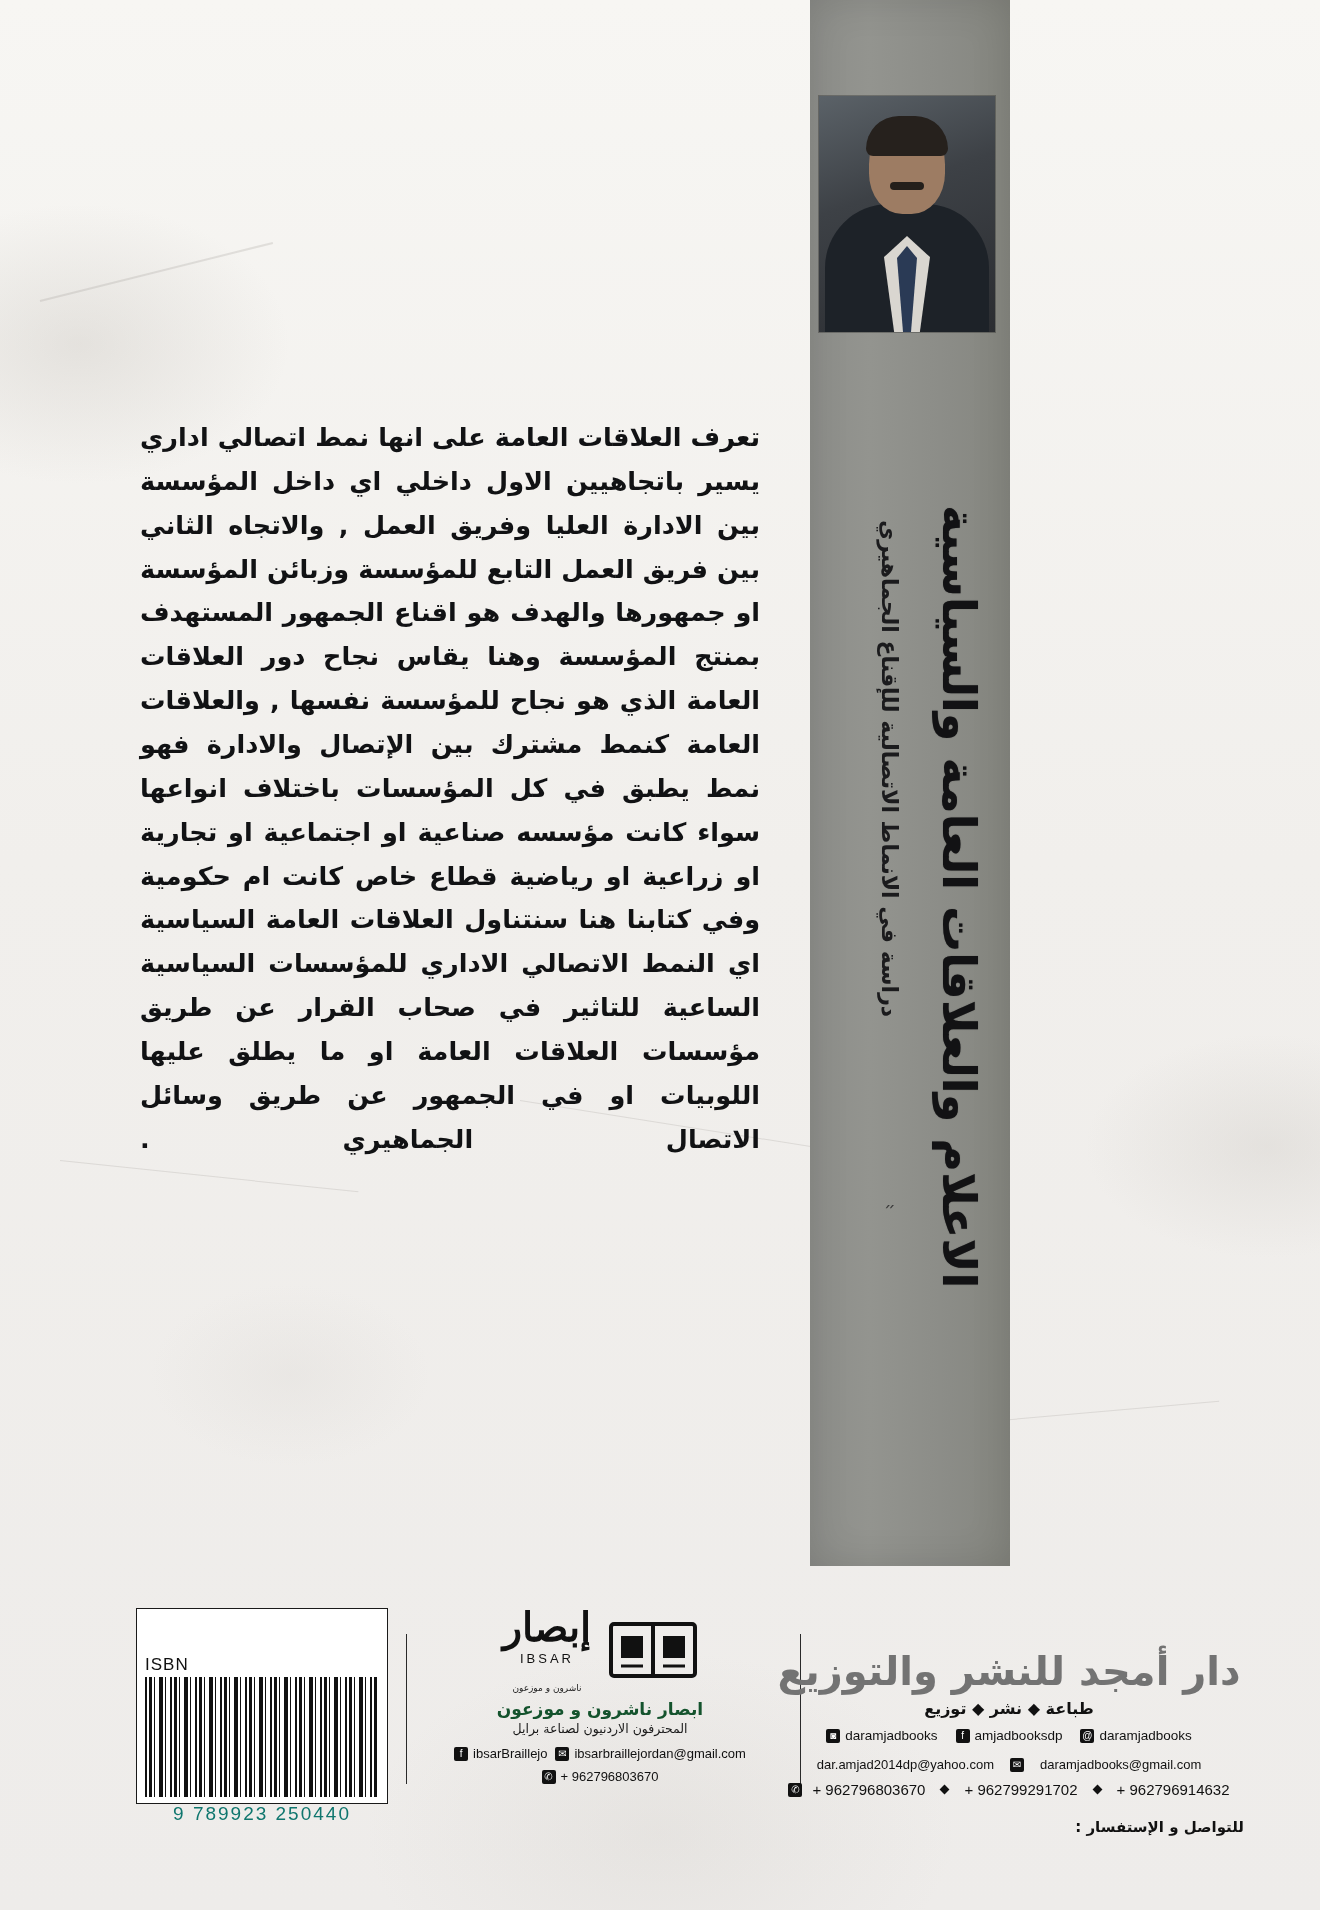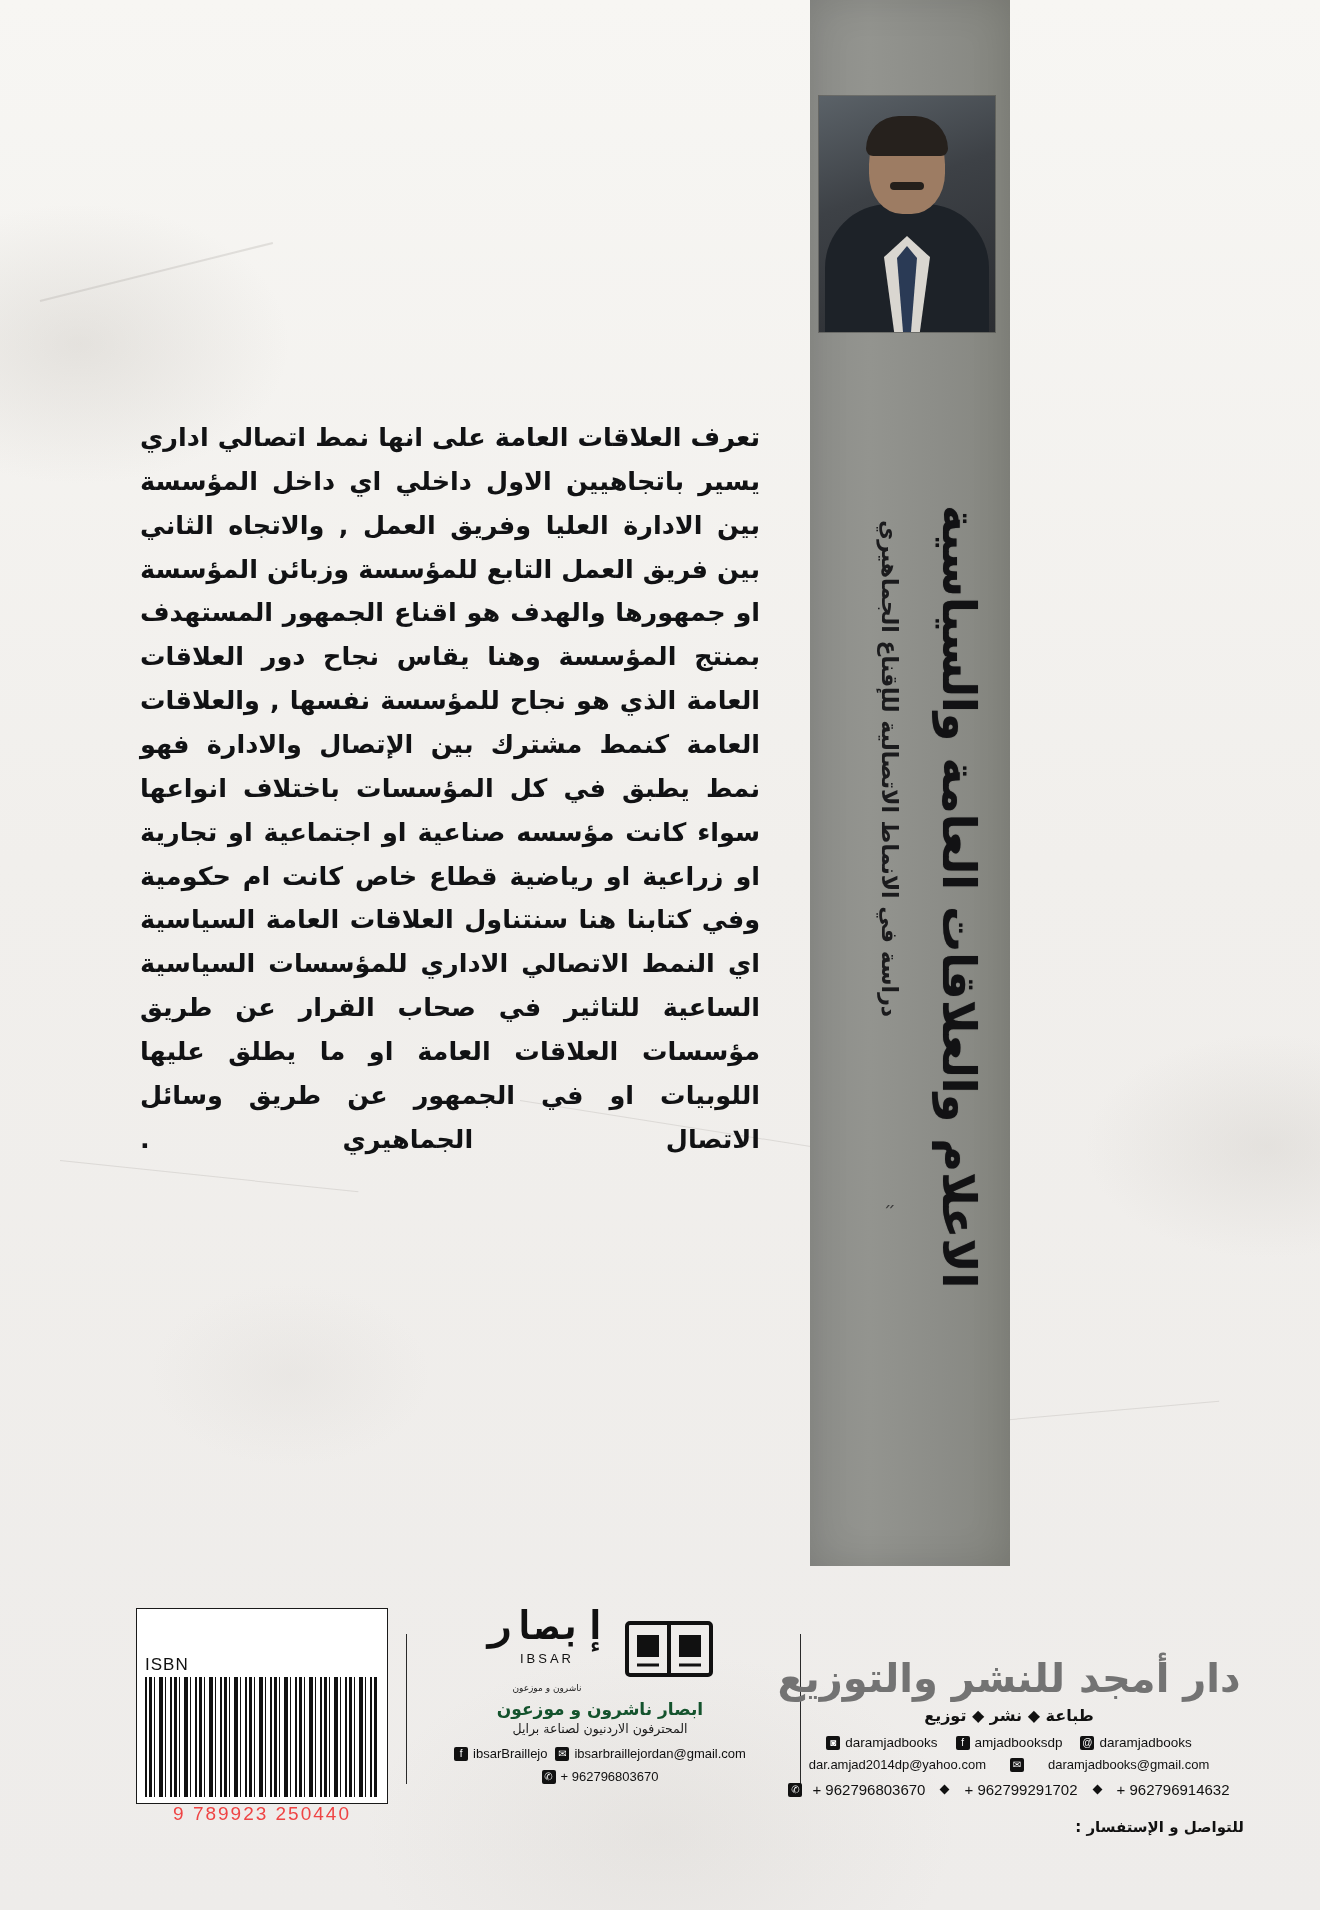--- a/index.html
+++ b/index.html
@@ -201,42 +201,42 @@
       #111 4px, #111 7px, #fff 7px, #fff 9px,
       #111 9px, #111 10px, #fff 10px, #fff 14px,
       #111 14px, #111 18px, #fff 18px, #fff 20px,
       #111 20px, #111 21px, #fff 21px, #fff 25px
     );
   }
   .isbn-digits {
     font-family: "Liberation Sans", sans-serif;
     font-size: 19px;
     letter-spacing: 2px;
-    color: #ef4444;
+    color: #0f766e;
     text-align: center;
     margin-top: 6px;
   }
 
   
   .ibsar {
     position: absolute;
     left: 420px;
     bottom: 74px;
     width: 360px;
     text-align: center;
     direction: rtl;
   }
   .ibsar-row {
     display: flex;
     align-items: center;
     justify-content: center;
     gap: 18px;
   }
   .ibsar-logo {
-    font-family: Liberation Mono, monospace;
+    font-family: Liberation Serif, serif;
     font-weight: 700;
     font-size: 40px;
     color: #111;
     letter-spacing: -2px;
     position: relative;
   }
   .ibsar-latin {
     font-family: "Liberation Sans", sans-serif;
     font-size: 13px;
     letter-spacing: 3px;
@@ -328,27 +328,27 @@
     justify-content: center;
     gap: 18px;
     direction: ltr;
   }
   .soc {
     display: inline-flex;
     align-items: center;
     gap: 5px;
   }
   .amjad-emails {
-    margin-top: 7px;
+    margin-top: 14px;
     font-family: "Liberation Sans", sans-serif;
     font-size: 13px;
     color: #111;
     display: flex;
     justify-content: center;
-    gap: 24px;
+    gap: 16px;
     direction: ltr;
     align-items: center;
   }
   .amjad-phones {
     margin-top: 9px;
     font-family: "Liberation Sans", sans-serif;
     font-size: 15px;
     color: #111;
     direction: ltr;
     display: flex;

